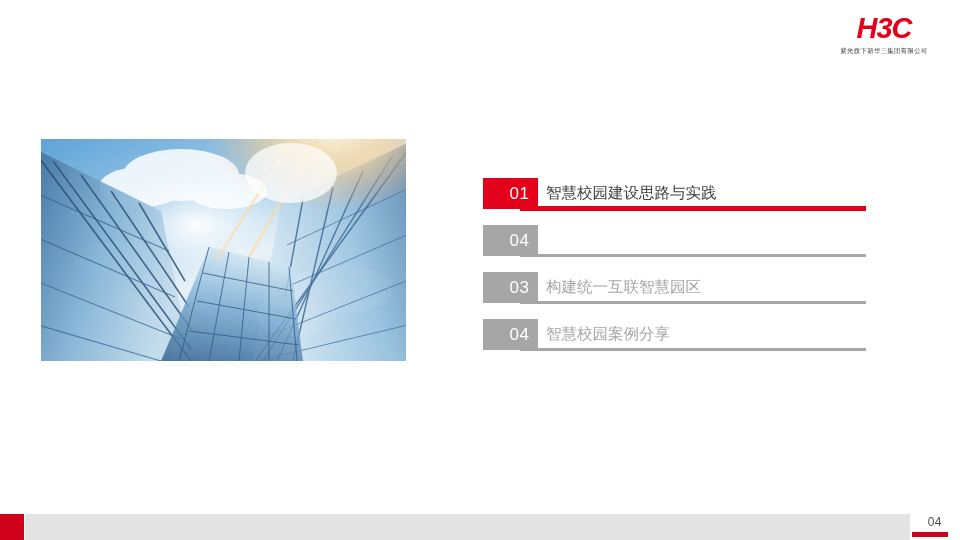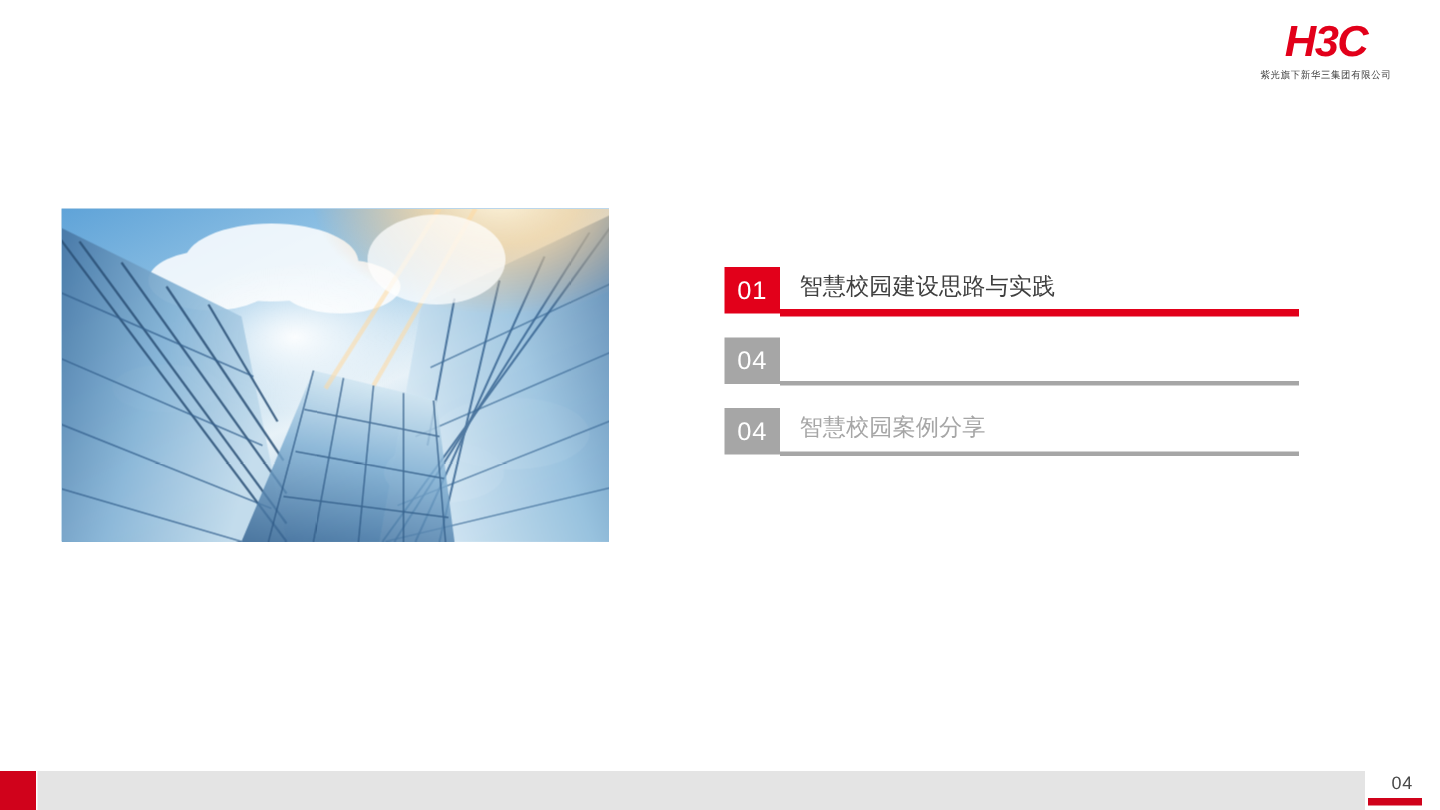--- a/index.html
+++ b/index.html
@@ -75,31 +75,32 @@
     top: 0;
     width: 37px;
     height: 31px;
     background: #a6a6a6;
     color: #ffffff;
     font-size: 17px;
     line-height: 31px;
     text-align: center;
     font-family: "Liberation Sans", sans-serif;
     letter-spacing: 0.5px;
+    padding-left: 18px;
   }
   .agenda-item .item-label {
     position: absolute;
-    left: 50px;
+    left: 63px;
     top: 0;
     height: 31px;
     line-height: 29px;
     font-size: 15.5px;
     color: #a6a6a6;
     white-space: nowrap;
-    font-family: Liberation Mono, monospace;
+    font-family: Liberation Serif, serif;
   }
   .agenda-item .item-rule {
     position: absolute;
     left: 37px;
     top: 29px;
     width: 346px;
     height: 3px;
     background: #a6a6a6;
   }
 
@@ -259,20 +260,25 @@
     <span class="num-box">01</span>
     <span class="item-label">智慧校园建设思路与实践</span>
     <span class="item-rule"></span>
   </div>
 
   <div class="agenda-item">
     <span class="num-box">04</span>
     <span class="item-rule"></span>
   </div>
 
+  <div class="agenda-item">
+    <span class="num-box">03</span>
+    <span class="item-label">构建统一互联智慧园区</span>
+    <span class="item-rule"></span>
+  </div>
 
   <div class="agenda-item">
     <span class="num-box">04</span>
     <span class="item-label">智慧校园案例分享</span>
     <span class="item-rule"></span>
   </div>
 
 </div>
 
 <div class="footer-red-block"></div>

